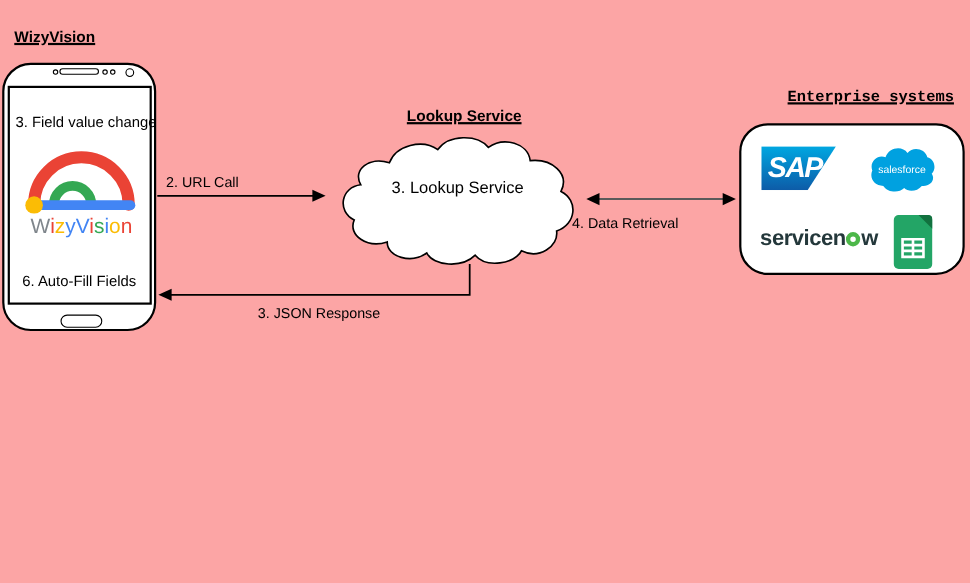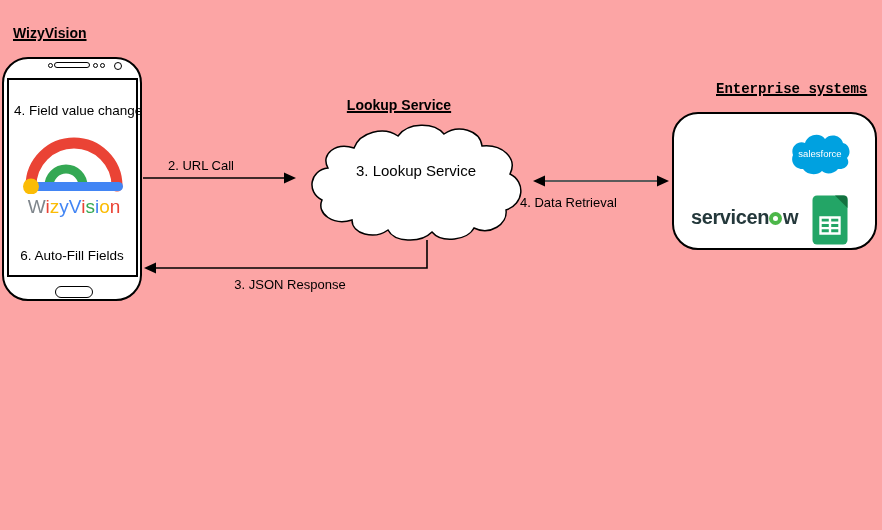--- a/index.html
+++ b/index.html
@@ -16,24 +16,24 @@
   .screen{position:absolute;left:3px;top:19px;width:131px;height:199px;border:2px solid #000;box-sizing:border-box;background:#fff;}
   .home-btn{position:absolute;left:51px;top:227px;width:38px;height:12px;border:1.8px solid #000;border-radius:7px;box-sizing:border-box;background:#fff;}
   .step1{left:10px;top:44px;font-size:13.5px;white-space:nowrap;z-index:3;}
   .step6{left:6px;top:189px;width:124px;font-size:13.5px;text-align:center;white-space:nowrap;z-index:3;}
   .logo-svg{left:18px;top:69px;}
   .wordmark{left:12px;top:137px;width:116px;text-align:center;font-size:19px;letter-spacing:0px;white-space:nowrap;}
 
   
   .cloud-svg{left:302px;top:118px;}
   .cloud-text{left:330px;top:162px;width:172px;text-align:center;font-size:15px;line-height:17px;}
-  .lookup-title{left:329px;top:97px;width:140px;text-align:center;}
+  .lookup-title{left:352px;top:97px;width:140px;text-align:center;}
 
   
-  .url-call-label{left:151px;top:158px;width:100px;text-align:center;}
+  .url-call-label{left:151px;top:158px;width:100px;text-align:left;}
   .data-retrieval-label{left:520px;top:151px;width:116px;margin-top:44px;}
   .json-response-label{left:215px;top:277px;width:150px;text-align:center;}
 
   
   .ent-title{left:716px;top:81px;font-family:Liberation Mono, monospace;}
   .ent-box{left:672px;top:112px;width:205px;height:138px;border:2px solid #000;border-radius:26px;background:#fff;box-sizing:border-box;}
   .sap-logo{position:absolute;left:18px;top:19px;width:68px;height:40px;
             background:linear-gradient(180deg,#00a7e1 0%,#0d5ba7 100%);
             clip-path:polygon(0 0,100% 0,62% 100%,0 100%);}
   .sap-text{position:absolute;left:6px;top:5px;color:#fff;font-weight:bold;font-style:italic;font-size:26px;letter-spacing:-1.5px;line-height:28px;}
@@ -51,21 +51,21 @@
 
   <div class="abs phone">
     <div class="bezel-dot" style="left:44px;top:4px;width:5px;height:5px;"></div>
     <div class="speaker"></div>
     <div class="bezel-dot" style="left:89px;top:4px;width:5px;height:5px;"></div>
     <div class="bezel-dot" style="left:96px;top:4px;width:5px;height:5px;"></div>
     <div class="bezel-dot" style="left:110px;top:3px;width:8px;height:8px;"></div>
 
     <div class="screen"></div>
 
-    <div class="abs step1 label">4. Field value change</div>
+    <div class="abs step1 label">3. Field value change</div>
 
     <svg class="abs logo-svg" width="104" height="66" viewBox="0 0 104 66">
       <path d="M 9 58 A 43 43 0 0 1 95 58" fill="none" stroke="#ea4335" stroke-width="11" stroke-linecap="round"></path>
       <path d="M 27 58 A 17 17 0 0 1 61 58" fill="none" stroke="#34a853" stroke-width="9" stroke-linecap="butt"></path>
       <rect x="3" y="54" width="98" height="9" rx="4.5" fill="#4285f4"></rect>
       <circle cx="9" cy="58.5" r="8" fill="#fbbc05"></circle>
     </svg>
     <div class="abs wordmark"><span style="color: rgb(127, 134, 140);">W</span><span style="color: rgb(234, 67, 53);">i</span><span style="color: rgb(251, 188, 5);">z</span><span style="color: rgb(66, 133, 244);">y</span><span style="color: rgb(66, 133, 244);">V</span><span style="color: rgb(234, 67, 53);">i</span><span style="color: rgb(52, 168, 83);">s</span><span style="color: rgb(66, 133, 244);">i</span><span style="color: rgb(251, 188, 5);">o</span><span style="color: rgb(234, 67, 53);">n</span></div>
 
     <div class="abs step6 label">6. Auto-Fill Fields</div>
@@ -107,20 +107,23 @@
   </svg>
 
   <div class="abs label url-call-label">2. URL Call</div>
   <div class="abs label data-retrieval-label">4. Data Retrieval</div>
   <div class="abs label json-response-label">3. JSON Response</div>
 
   <div class="abs section-title ent-title">Enterprise systems</div>
 
   <div class="abs ent-box">
 
+    <div class="sap-logo">
+      <div class="sap-text">SAP</div>
+    </div>
 
     <svg class="sf-logo" width="60" height="47" viewBox="0 0 60 47">
       <path d="M 13 39
                C 5 39 0 32 3 25
                C 0 17 8 10 15 13
                C 18 4 30 2 35 9
                C 40 3 51 5 53 13
                C 59 14 62 23 57 28
                C 61 34 55 40 48 39
                C 44 44 36 45 32 41

